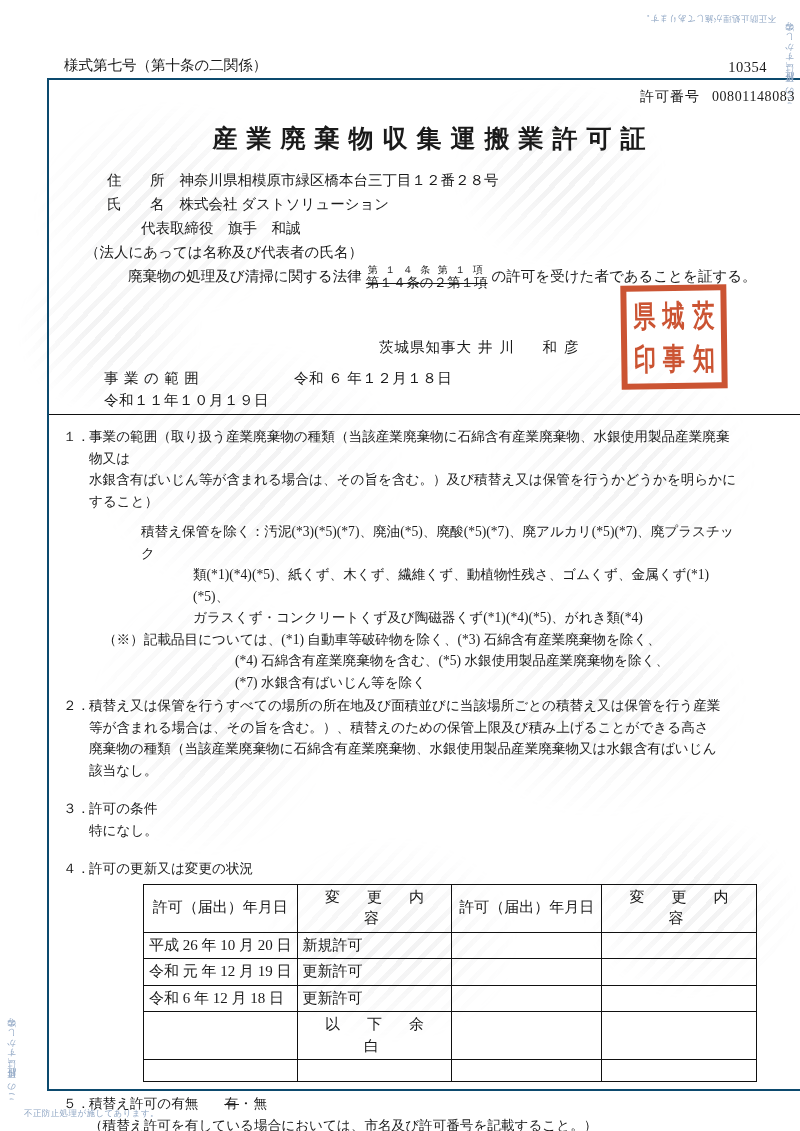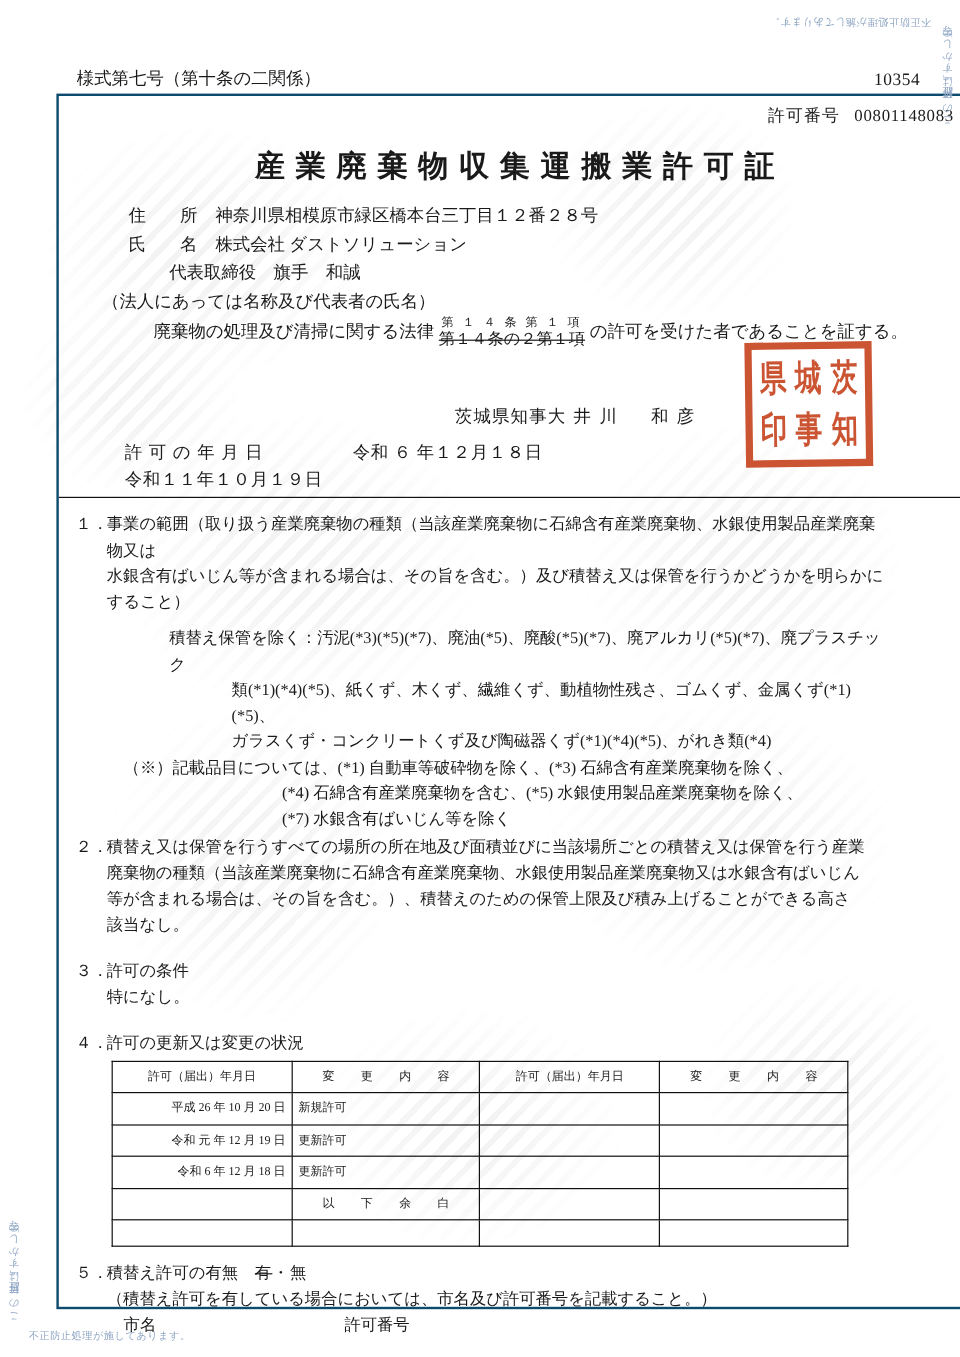--- a/index.html
+++ b/index.html
@@ -120,35 +120,35 @@
   .ind-b{padding-left:130px;}
   .ind-c{padding-left:172px;}
   .ind-d{padding-left:26px;}
   .ind-e{padding-left:40px;}
 
   .gap-s{height:9px;}
   .gap-m{height:15px;}
 
   
   table.hist{
-    border-collapse:collapse;margin-left:30px;margin-top:4px;width:614px;
-    font-size:10px;
+    border-collapse:collapse;margin-left:80px;margin-top:4px;width:614px;
+    font-size:15px;
   }
   table.hist th,table.hist td{
     border:1px solid #111;padding:2px 5px;height:22px;box-sizing:border-box;
   }
   table.hist th{font-weight:400;text-align:center;}
-  .c-date{width:150px;text-align:right;white-space:nowrap;}
+  .c-date{width:150px;text-align:left;white-space:nowrap;}
   .c-cont{width:157px;}
   .sp-hd{letter-spacing:6px;text-indent:6px;}
   .centerwide{text-align:center;letter-spacing:6px;text-indent:6px;}
 
   
   .strike{text-decoration:line-through;text-decoration-thickness:1.4px;}
-  .yn{margin-left:14px;letter-spacing:1px;}
+  .yn{margin-left:26px;letter-spacing:1px;}
 </style>
 </head>
 <body>
 
 <div class="watermark"></div>
 
 <div class="page">
 
   <div class="margin-note mn-top">不正防止処理が施してあります。</div>
   <div class="margin-note mn-right">この許可証には「すかし」等の</div>
@@ -196,21 +196,21 @@
         <span class="ch">城</span>
         <span class="ch">茨</span>
         <span class="ch">印</span>
         <span class="ch">事</span>
         <span class="ch">知</span>
       </div>
     </div>
 
     <div class="dates">
       <div class="row">
-        <span class="dl sp">許可の年月日</span>
+        <span class="dl sp">事業の範囲</span>
           <span class="dv">令和 ６ 年１２月１８日</span>
       </div>
       <div class="row">
           <span class="dv">令和１１年１０月１９日</span>
       </div>
     </div>
 
     <div class="hr"></div>
 
     <div class="body">
@@ -228,22 +228,22 @@
         <div class="ind-e">（※）記載品目については、(*1) 自動車等破砕物を除く、(*3) 石綿含有産業廃棄物を除く、</div>
         <div class="ind-c">(*4) 石綿含有産業廃棄物を含む、(*5) 水銀使用製品産業廃棄物を除く、</div>
         <div class="ind-c">(*7) 水銀含有ばいじん等を除く</div>
       </div>
 
       <div class="sec">
         <div class="sec-hd">
           <span class="sec-no">２．</span>
           <span class="sec-tx">積替え又は保管を行うすべての場所の所在地及び面積並びに当該場所ごとの積替え又は保管を行う産業</span>
         </div>
+        <div class="ind-d">等が含まれる場合は、その旨を含む。）、積替えのための保管上限及び積み上げることができる高さ</div>
         <div class="ind-d">廃棄物の種類（当該産業廃棄物に石綿含有産業廃棄物、水銀使用製品産業廃棄物又は水銀含有ばいじん</div>
-        <div class="ind-d">等が含まれる場合は、その旨を含む。）、積替えのための保管上限及び積み上げることができる高さ</div>
         <div class="ind-d">該当なし。</div>
       </div>
 
       <div class="gap-m"></div>
 
       <div class="sec">
         <div class="sec-hd">
           <span class="sec-no">３．</span>
           <span class="sec-tx">許可の条件</span>
         </div>

